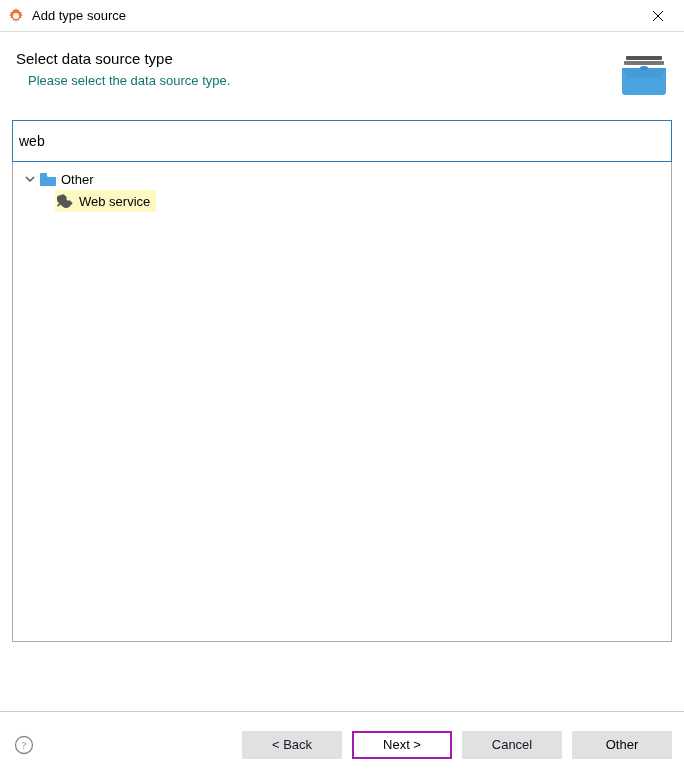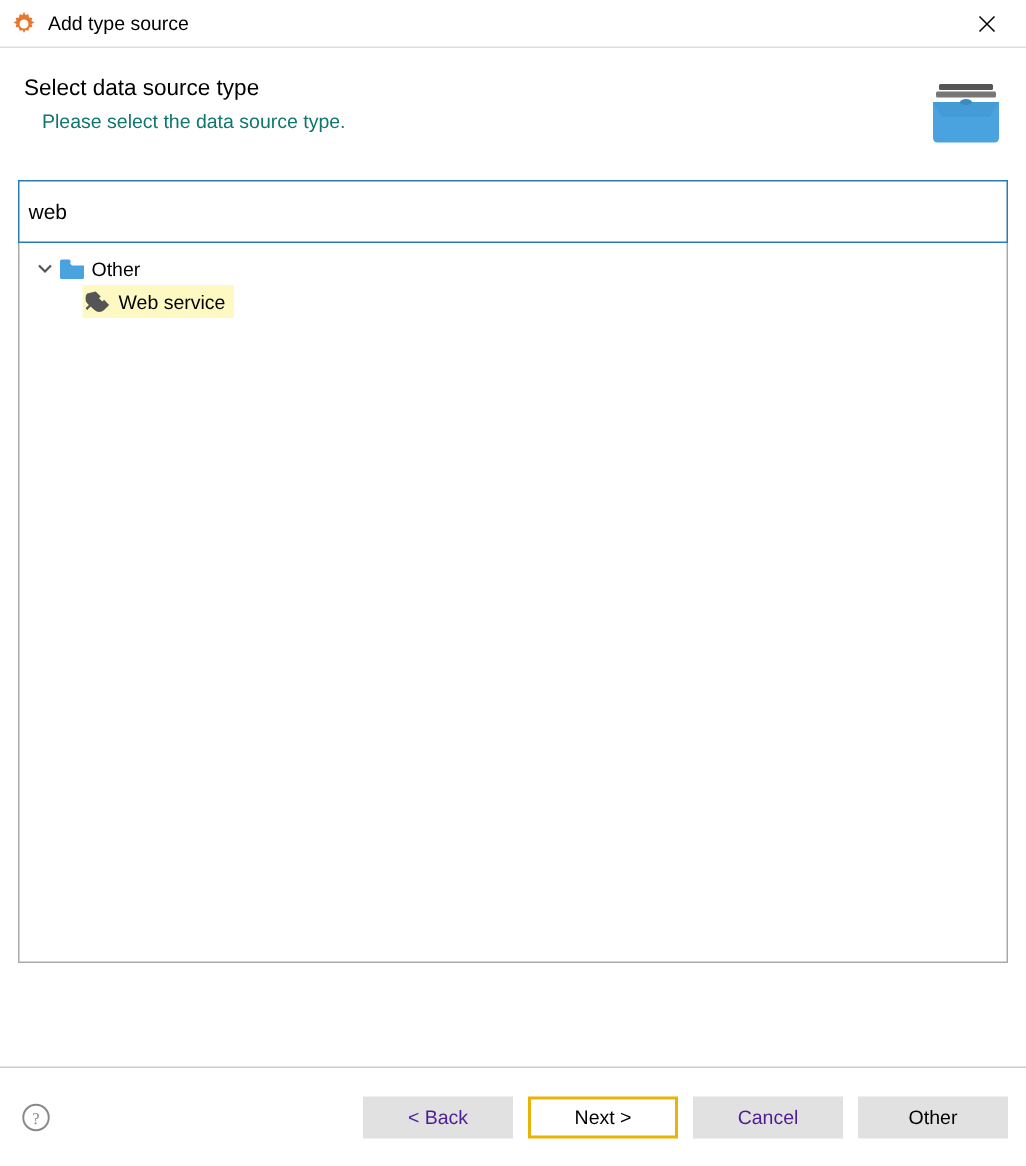--- a/index.html
+++ b/index.html
@@ -116,24 +116,24 @@
     .btn {
       width: 100px; height: 28px;
       margin-left: 10px;
       border: 1px solid transparent;
       background: #e1e1e1;
       font-family: inherit;
       font-size: 13px;
       cursor: pointer;
       display: flex; align-items: center; justify-content: center;
     }
-    .btn.disabled { color: #4c1d95; cursor: default; }
+    .btn.disabled { color: #0f172a; cursor: default; }
     .btn.primary {
       background: #fff;
-      border: 2px solid #eab308;
+      border: 2px solid #a21caf;
       color: #000;
       height: 28px;
     }
   </style>
 </head>
 <body>
 
 <div class="titlebar">
   <span class="app-icon">
     <svg viewBox="0 0 16 16">

